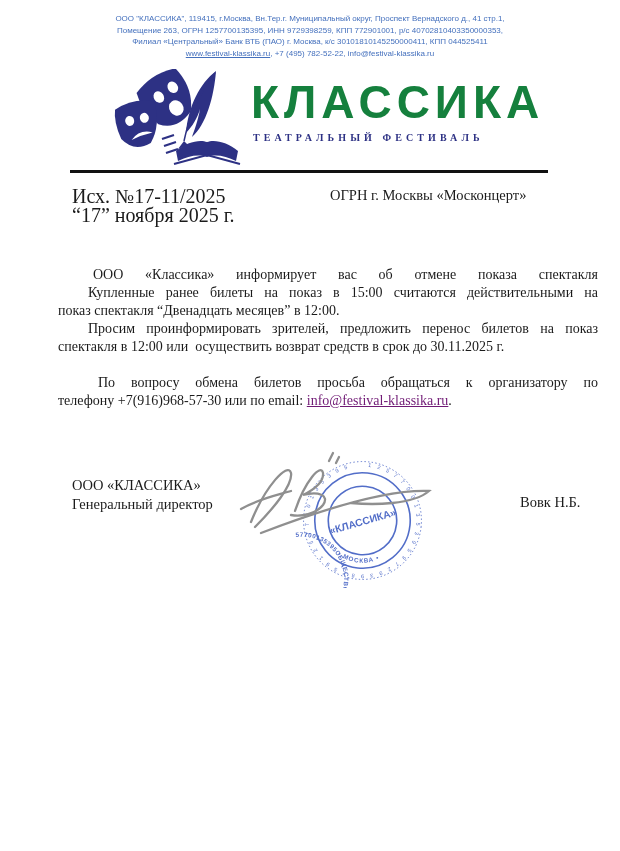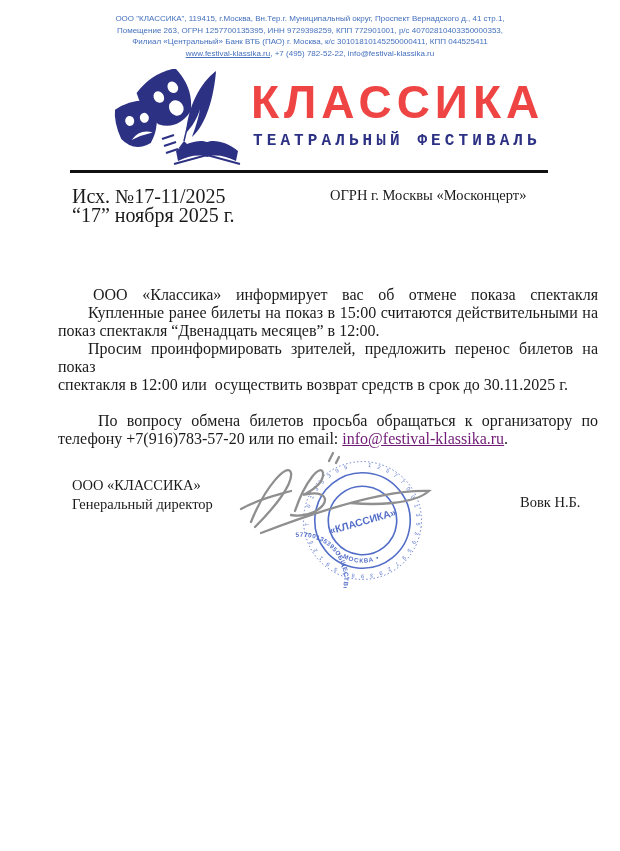--- a/index.html
+++ b/index.html
@@ -6,29 +6,29 @@
   .page{position:relative;width:620px;height:851px;background:#ffffff;overflow:hidden;
         font-family:"Liberation Serif",serif;color:#1b1b1b;}
   
   .hdr{position:absolute;top:13px;left:0;width:620px;text-align:center;
        font-family:"Liberation Sans",sans-serif;font-size:8px;line-height:11.5px;
        color:#4470bd;}
   .hdr .site{text-decoration:underline;margin-top:24px;}
   
   .logo-icon{position:absolute;left:110px;top:69px;width:134px;height:103px;}
   .logo-title{position:absolute;left:251px;top:75px;font-family:"Liberation Sans",sans-serif;
-       font-weight:bold;font-size:46px;letter-spacing:5px;color:#ef4444;white-space:nowrap;}
-  .logo-sub{position:absolute;left:253px;top:132px;font-family:Liberation Mono, monospace;
-       font-weight:bold;font-size:16px;letter-spacing:4.1px;color:#2d3184;white-space:nowrap;}
+       font-weight:bold;font-size:46px;letter-spacing:5px;color:#15803d;white-space:nowrap;}
+  .logo-sub{position:absolute;left:253px;top:132px;font-family:Liberation Serif, serif;
+       font-weight:bold;font-size:10px;letter-spacing:4.1px;color:#2d3184;white-space:nowrap;}
   .rule{position:absolute;left:70px;top:170px;width:478px;height:2.5px;background:#111;}
   
   .ref{position:absolute;left:72px;top:187px;font-size:20px;line-height:18.5px;}
   .addr{position:absolute;left:330px;top:187px;font-size:14.5px;white-space:nowrap;}
   
-  .letter-body{position:absolute;left:58px;top:266px;width:540px;font-size:16px;line-height:18px;margin-top:20px;}
+  .letter-body{position:absolute;left:58px;top:266px;width:540px;font-size:14px;line-height:18px;}
   .jline{text-align:justify;text-align-last:justify;}
   .ind30{text-indent:30px;}
   .ind35{text-indent:35px;}
   .ind40{text-indent:40px;}
   .gap{height:18px;}
   .uline{text-decoration:underline;}
   .link{color:#701a75;text-decoration:underline;}
   
   .sig-left{position:absolute;left:72px;top:476px;font-size:14.5px;line-height:18.5px;}
   .sig-name{position:absolute;left:520px;top:494px;font-size:14.5px;white-space:nowrap;}
@@ -87,21 +87,21 @@
   <div class="addr">ОГРН г. Москвы «Москонцерт»</div>
 
   <div class="letter-body">
     <div class="jline ind35">ООО «Классика» информирует вас об отмене показа спектакля</div>
     <div class="jline ind30">Купленные ранее билеты на показ в 15:00 считаются действительными на</div>
     <div>показ спектакля “Двенадцать месяцев” в 12:00.</div>
     <div class="jline ind30">Просим проинформировать зрителей, предложить перенос билетов на показ</div>
     <div>спектакля в 12:00 или &nbsp;осуществить возврат средств в срок до 30.11.2025 г.</div>
     <div class="gap"></div>
     <div class="jline ind40">По вопросу обмена билетов просьба обращаться к организатору по</div>
-    <div><span>телефону +7(916)783-57-20 или по email: </span><span class="link">info@festival-klassika.ru</span><span>.</span></div>
+    <div><span>телефону +7(916)968-57-30 или по email: </span><span class="link">info@festival-klassika.ru</span><span>.</span></div>
   </div>
 
   <div class="sig-left">
     <div>ООО «КЛАССИКА»</div>
     <div>Генеральный директор</div>
   </div>
   <div class="sig-name">Вовк Н.Б.</div>
 
   <svg class="signature" viewBox="0 0 210 100" aria-hidden="true">
     <g fill="none" stroke="#8f8f8f" stroke-width="2.3" stroke-linecap="round">

